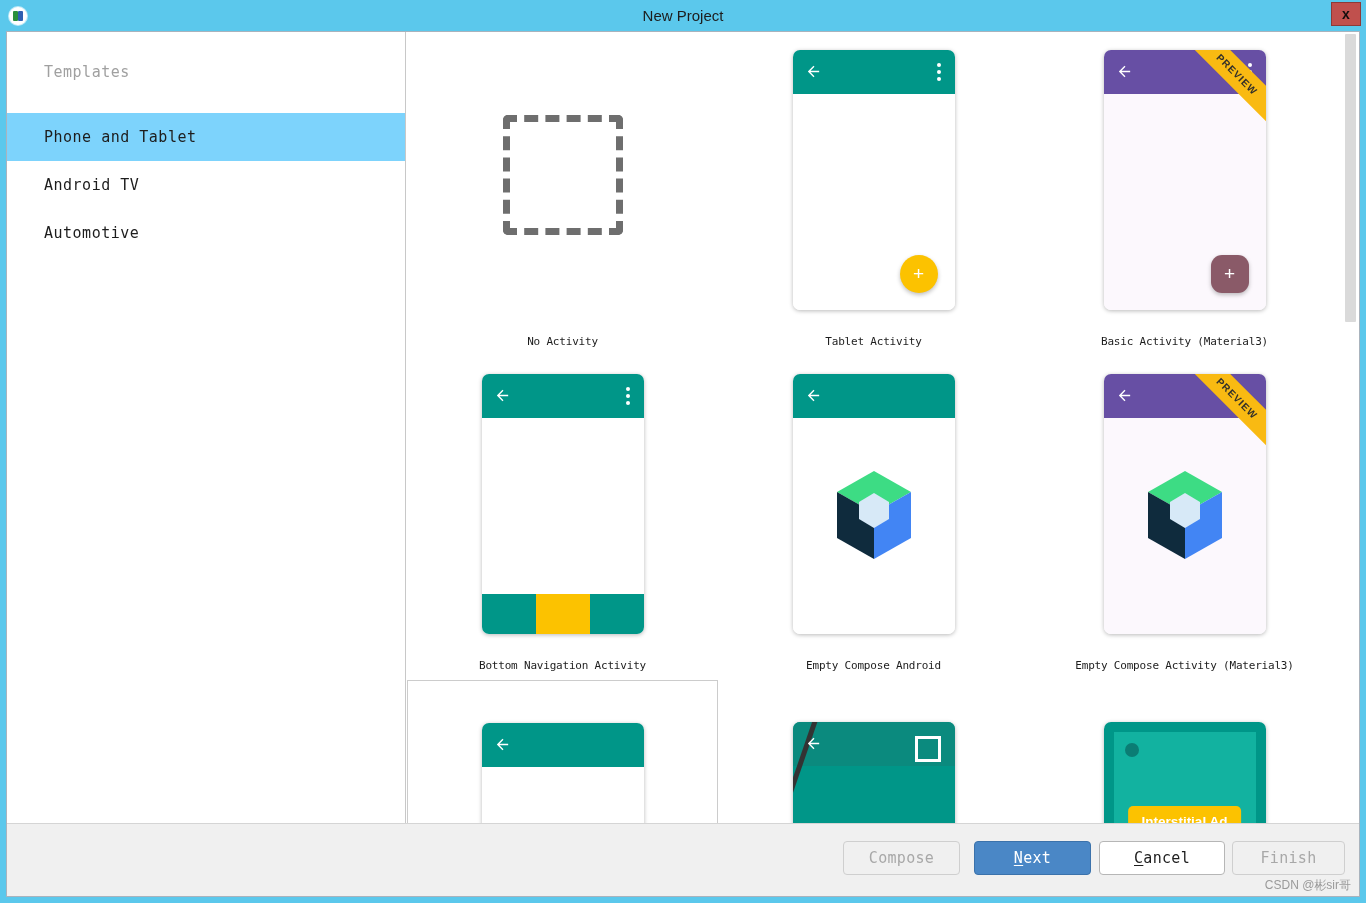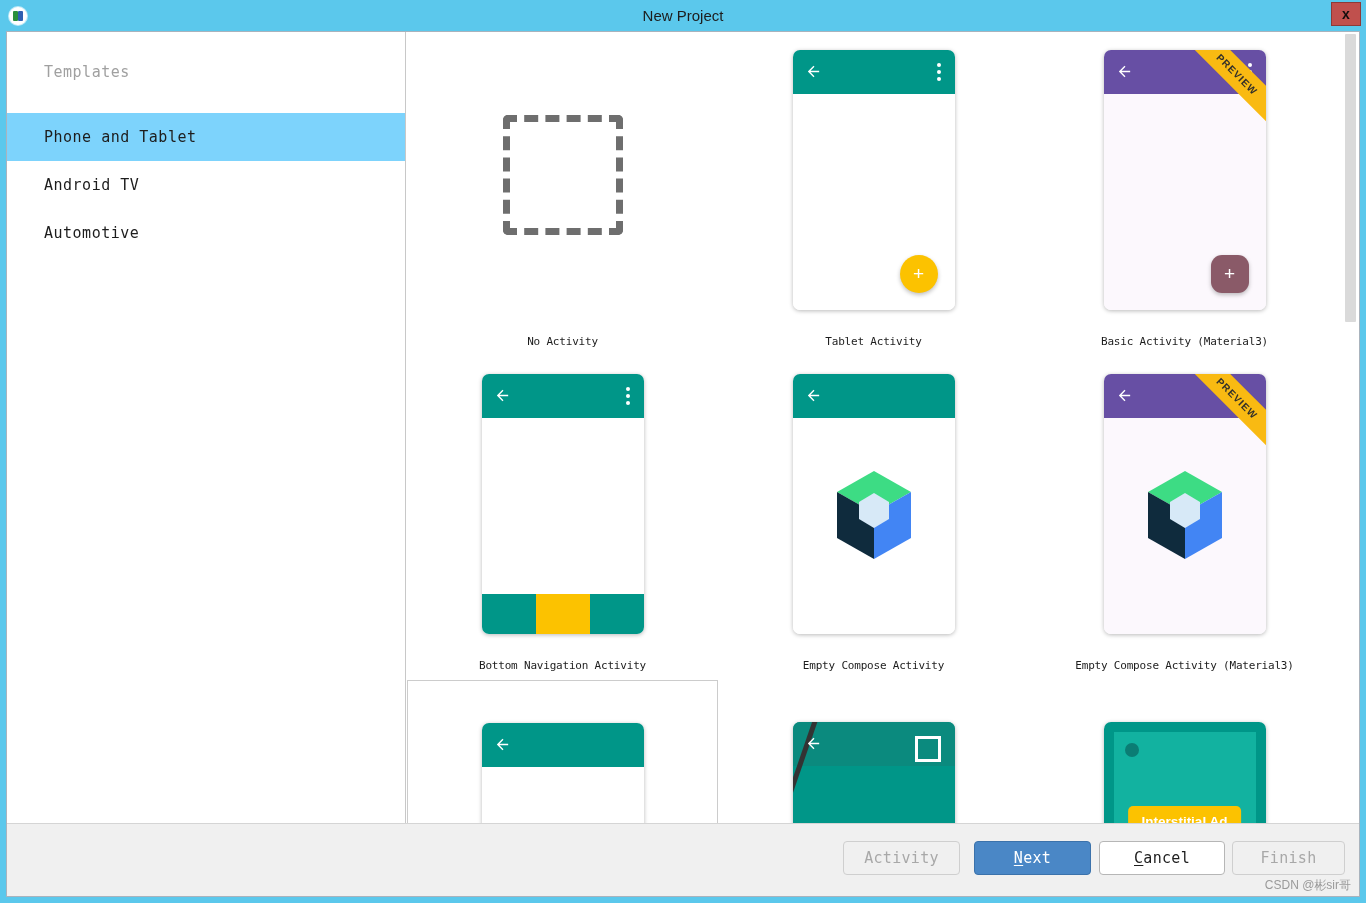--- a/index.html
+++ b/index.html
@@ -279,21 +279,21 @@
                 <div class="cube">
                   <svg width="74" height="88" viewBox="0 0 74 88">
                     <polygon points="37,0 74,21 37,42 0,21" fill="#3DDC84"></polygon>
                     <polygon points="0,21 37,42 37,88 0,67" fill="#0F2B3D"></polygon>
                     <polygon points="74,21 74,67 37,88 37,42" fill="#4285F4"></polygon>
                     <polygon points="37,22 52,31 52,48 37,57 22,48 22,31" fill="#D7E9F7"></polygon>
                   </svg>
                 </div>
               </div>
             </div>
-            <div class="cap">Empty Compose Activity</div>
+            <div class="cap">Empty Compose Android</div>
           </div>
 
           <div class="cell" style="left:622px;top:324px;">
             <div class="thumb">
               <div class="phone" style="top:18px;">
                 <div class="appbar purple">
                   <span class="back">
                     <svg width="17" height="17" viewBox="0 0 24 24">
                         <path d="M20 11H7.8l5.6-5.6L12 4l-8 8 8 8 1.4-1.4L7.8 13H20z" fill="#ffffff"></path>
                       </svg>
@@ -370,21 +370,21 @@
 
         <div class="scrollbar">
           <div class="scroll-thumb"></div>
         </div>
       </div>
 
     </div>
 
     <div class="footer">
       <div class="btn disabled btn-prev">
-        <span>Activity</span>
+        <span>Compose</span>
       </div>
       <div class="btn primary btn-next">
         <u>N</u>
           <span>ext</span>
       </div>
       <div class="btn normal btn-cancel">
         <u>C</u>
           <span>ancel</span>
       </div>
       <div class="btn disabled btn-finish">

